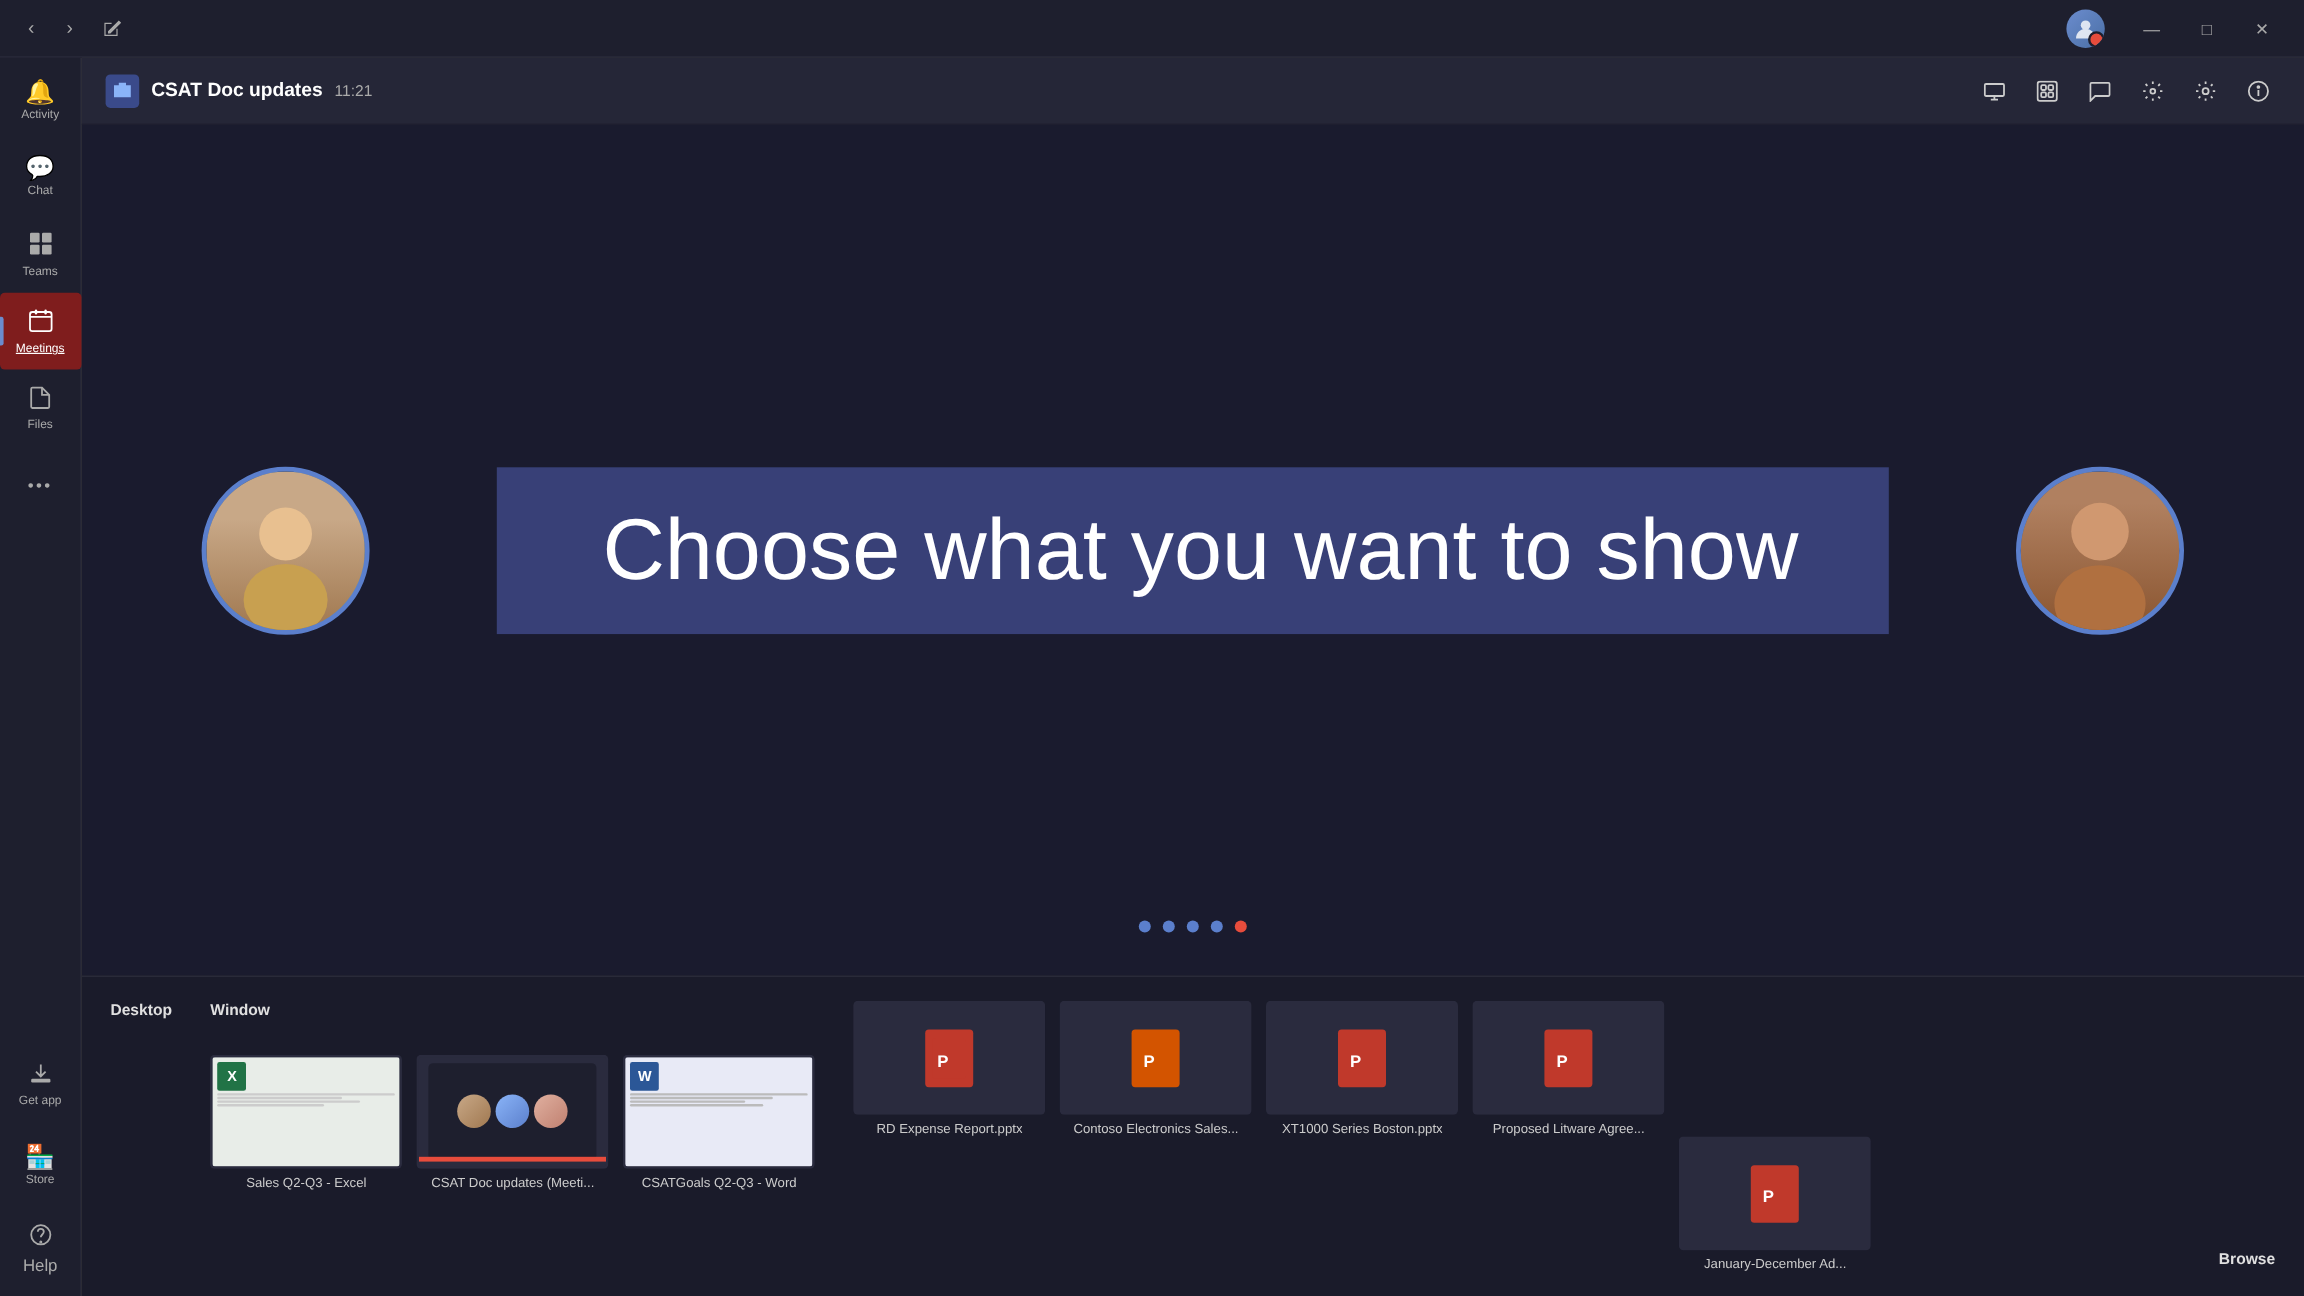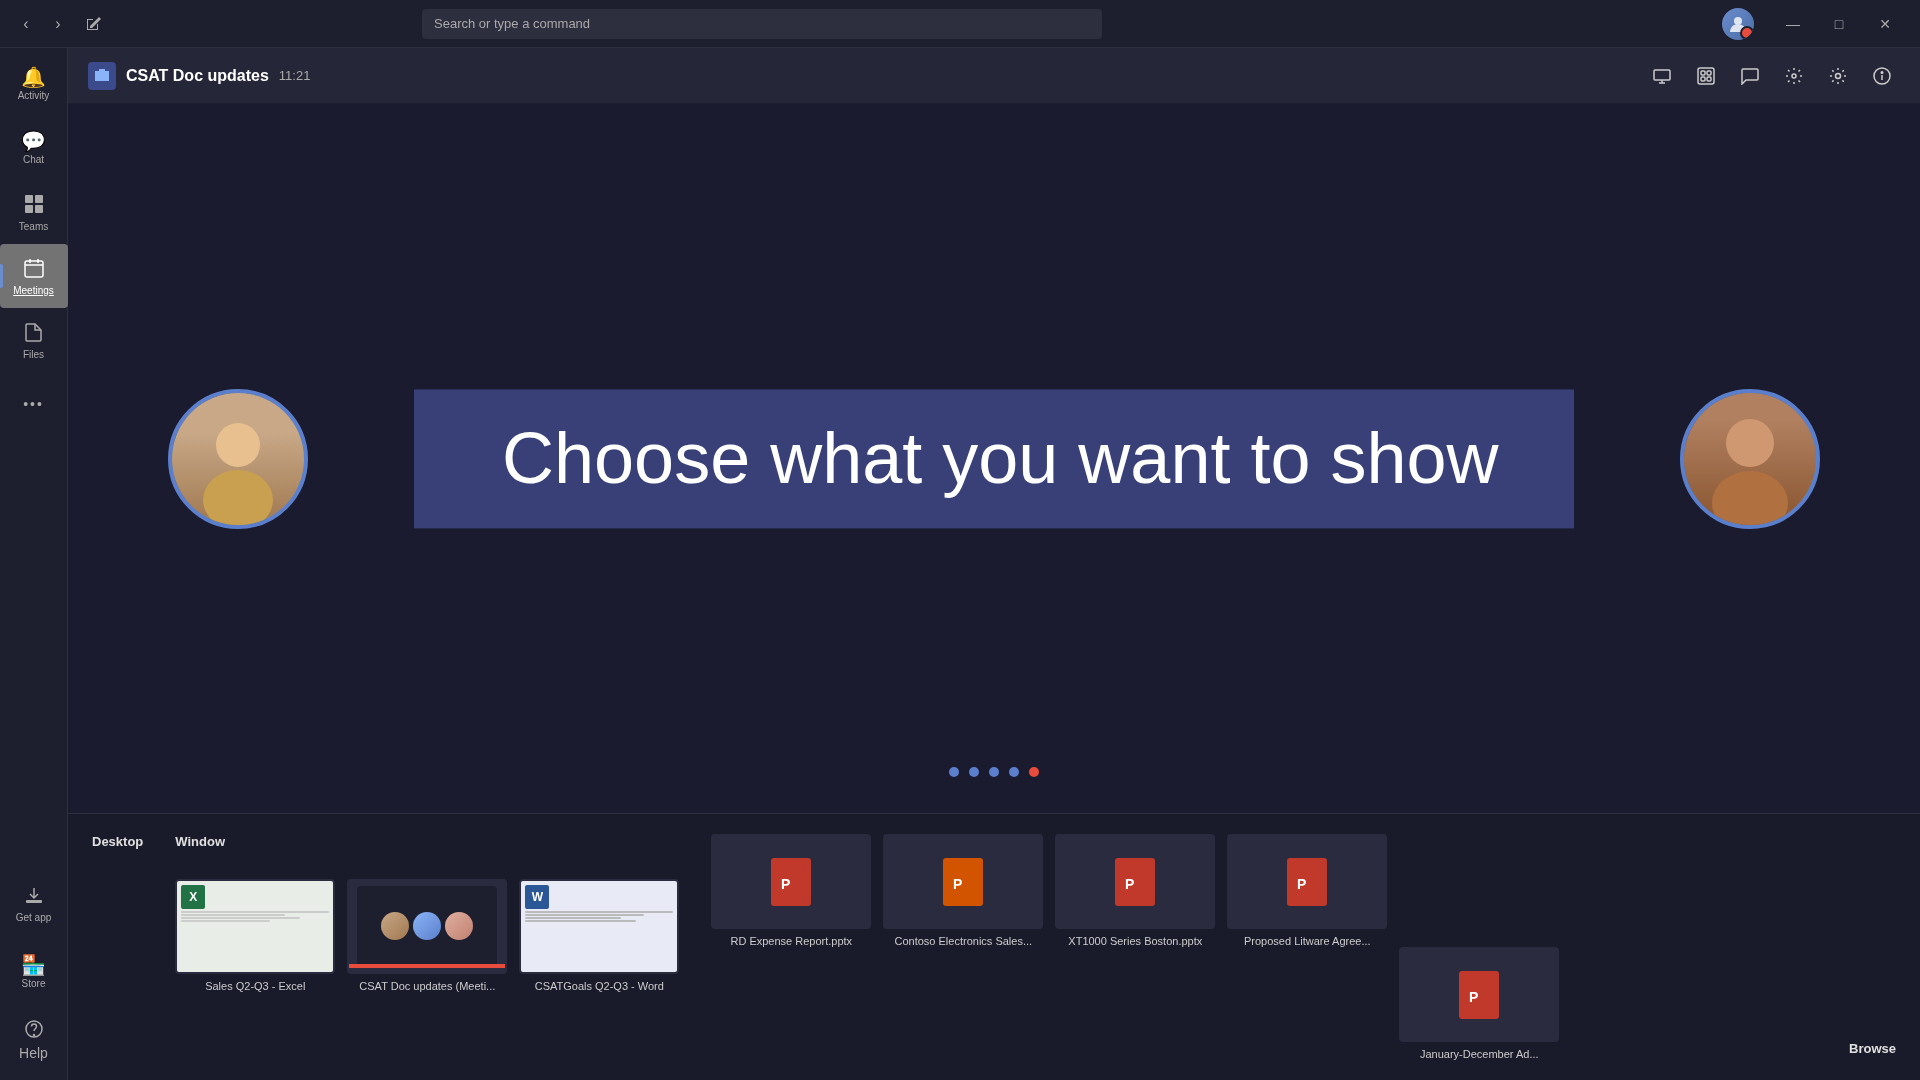--- a/index.html
+++ b/index.html
@@ -124,21 +124,21 @@
       justify-content: center;
       gap: 3px;
       cursor: pointer;
       color: #aaa;
       font-size: 11px;
       position: relative;
       border-radius: 4px;
     }
     .sidebar-item.active {
       color: #fff;
-      background: #737373;
+      background: #7f1d1d;
       text-decoration: underline;
     }
     .sidebar-item.active::before {
       content: '';
       position: absolute;
       left: 0; top: 50%;
       transform: translateY(-50%);
       width: 3px; height: 24px;
       background: #6b8cce;
       border-radius: 0 2px 2px 0;
@@ -410,23 +410,20 @@
 <div class="title-bar">
   <div class="title-bar-nav">
     <button class="nav-btn">‹</button>
     <button class="nav-btn">›</button>
   </div>
   <button class="compose-btn">
     <svg width="16" height="16" viewBox="0 0 16 16" fill="#aaa">
       <path d="M13 1L15 3 6 12H4v-2L13 1zM2 3h5v1H2v9h9V8h1v6H1V3h1z"></path>
     </svg>
   </button>
-  <div class="search-bar">
-    <span>Search or type a command</span>
-  </div>
   <div class="window-controls">
     <div class="user-avatar">
       <svg width="20" height="20" viewBox="0 0 20 20" fill="#fff" opacity="0.8">
         <circle cx="10" cy="7" r="4"></circle>
         <path d="M2 18c0-4.4 3.6-8 8-8s8 3.6 8 8"></path>
       </svg>
     </div>
     <button class="win-ctrl">—</button>
     <button class="win-ctrl">□</button>
     <button class="win-ctrl close">✕</button>

